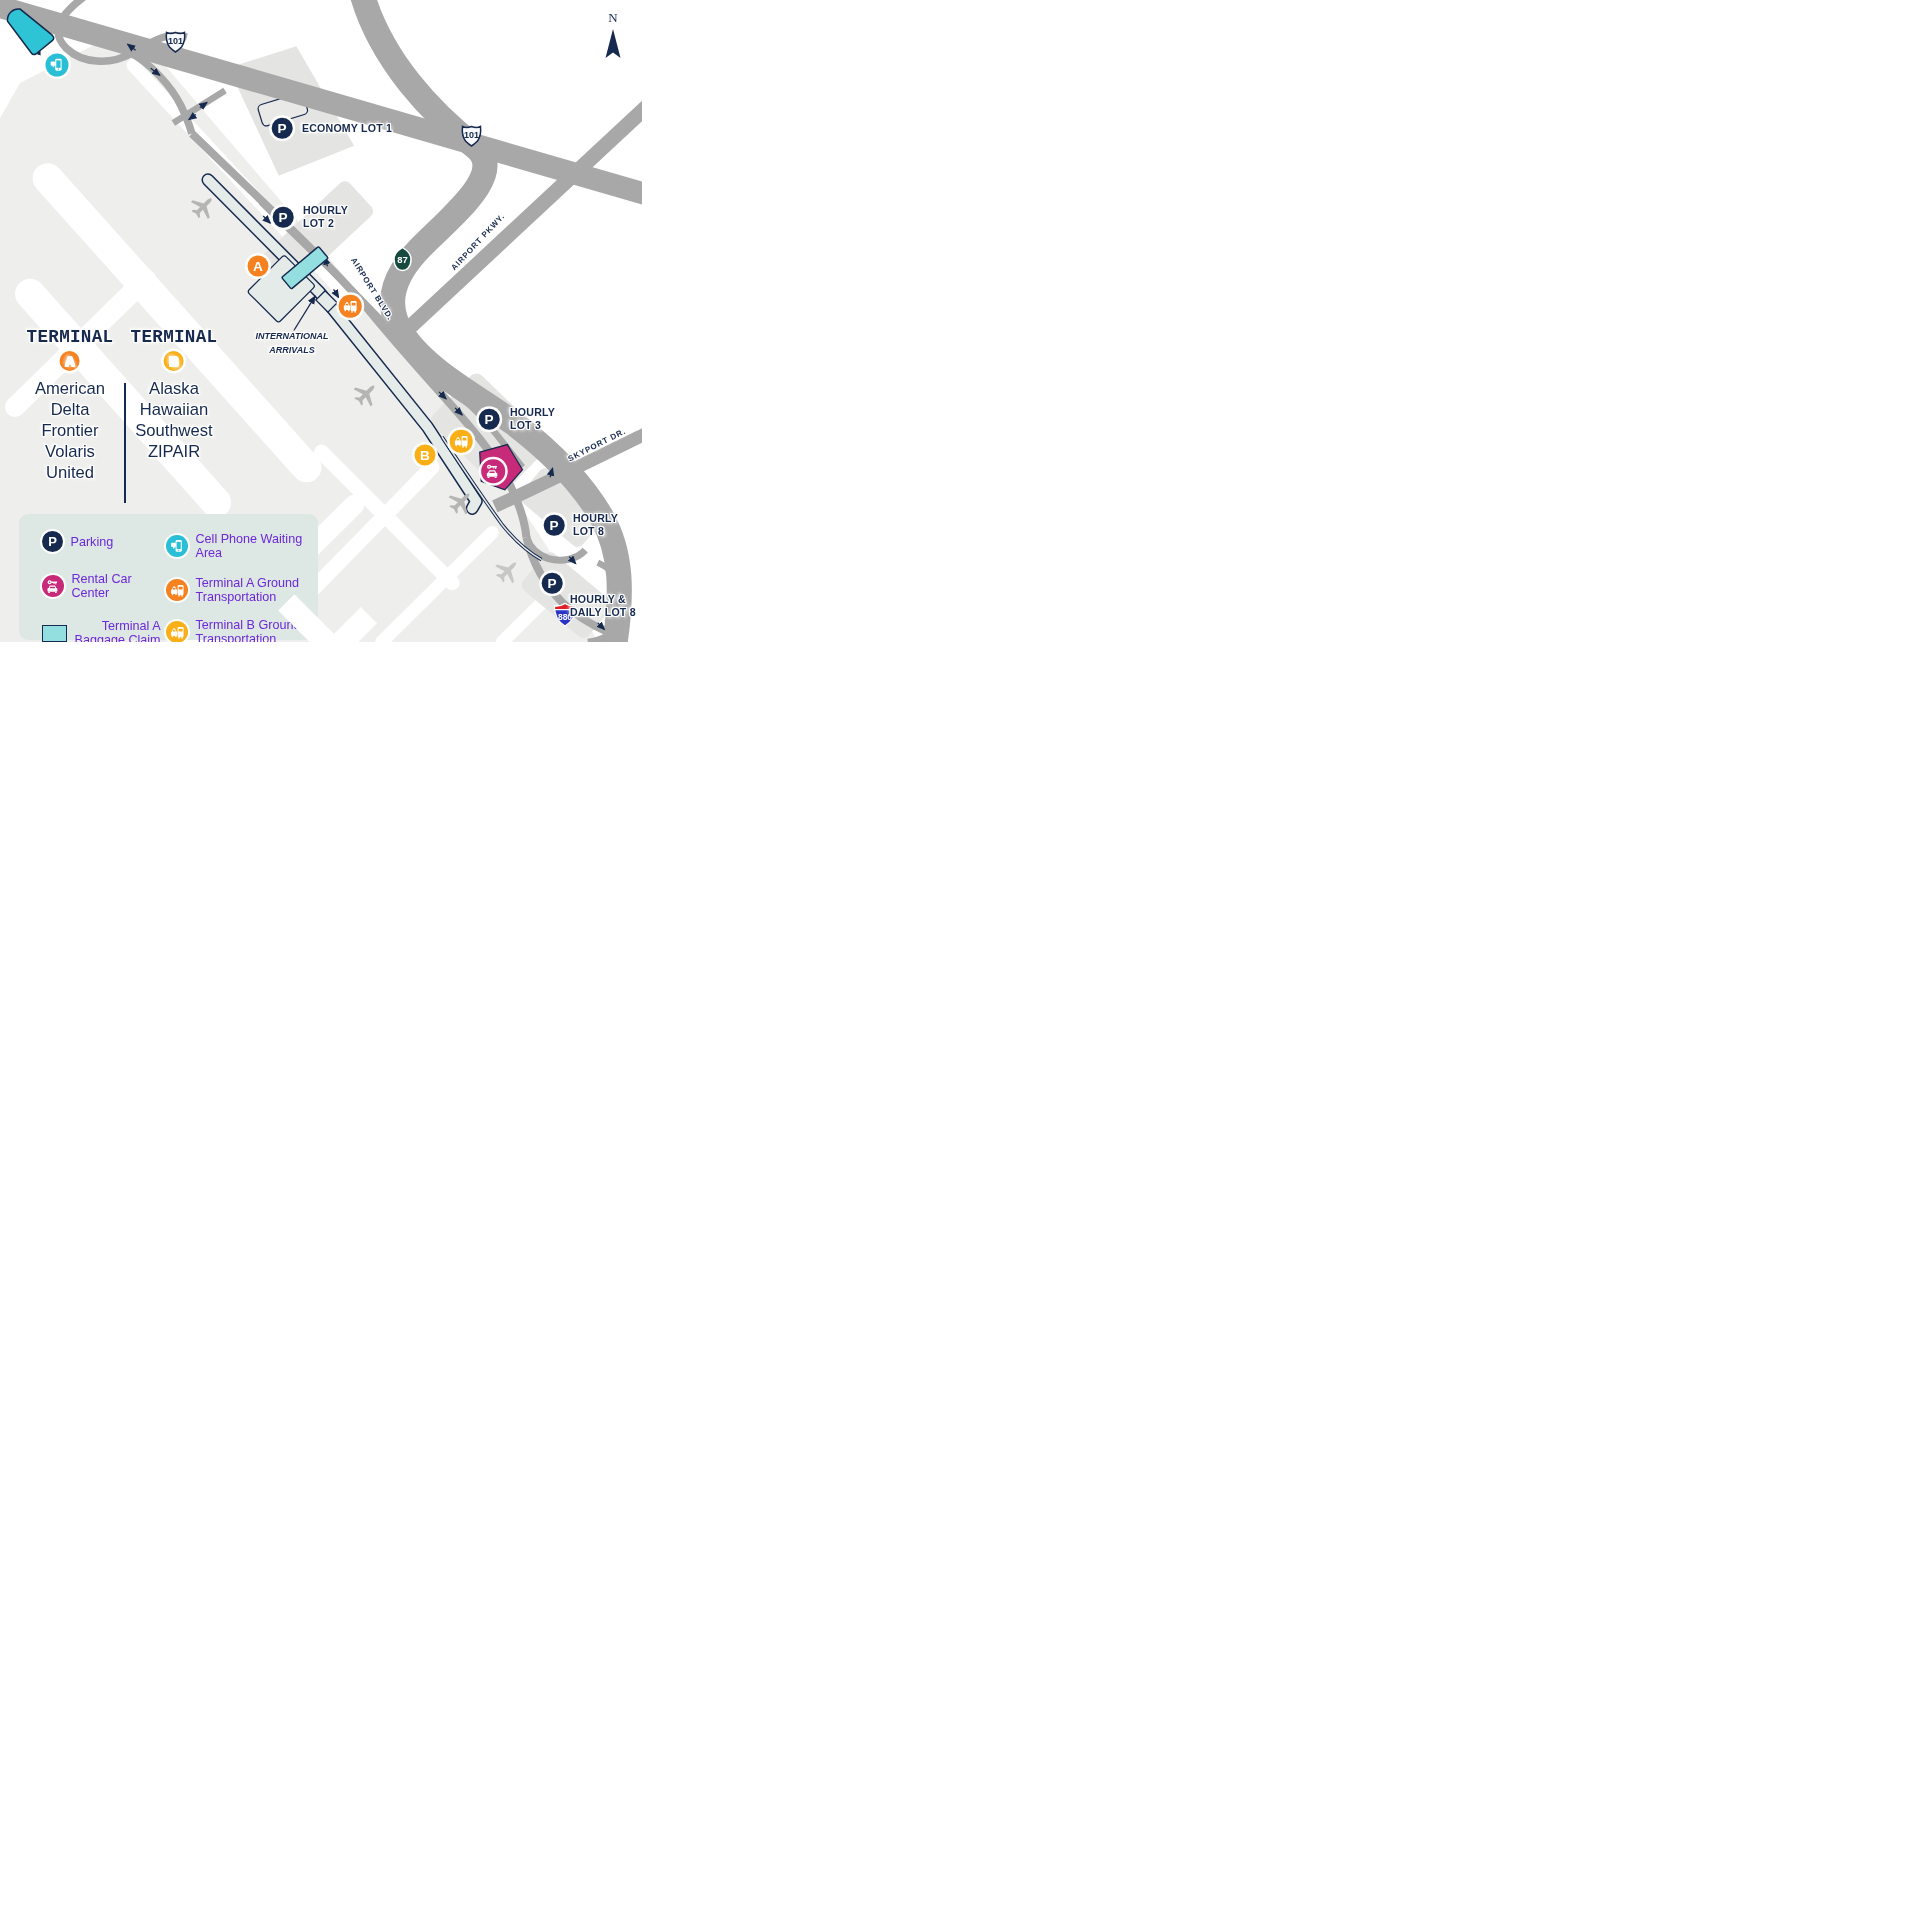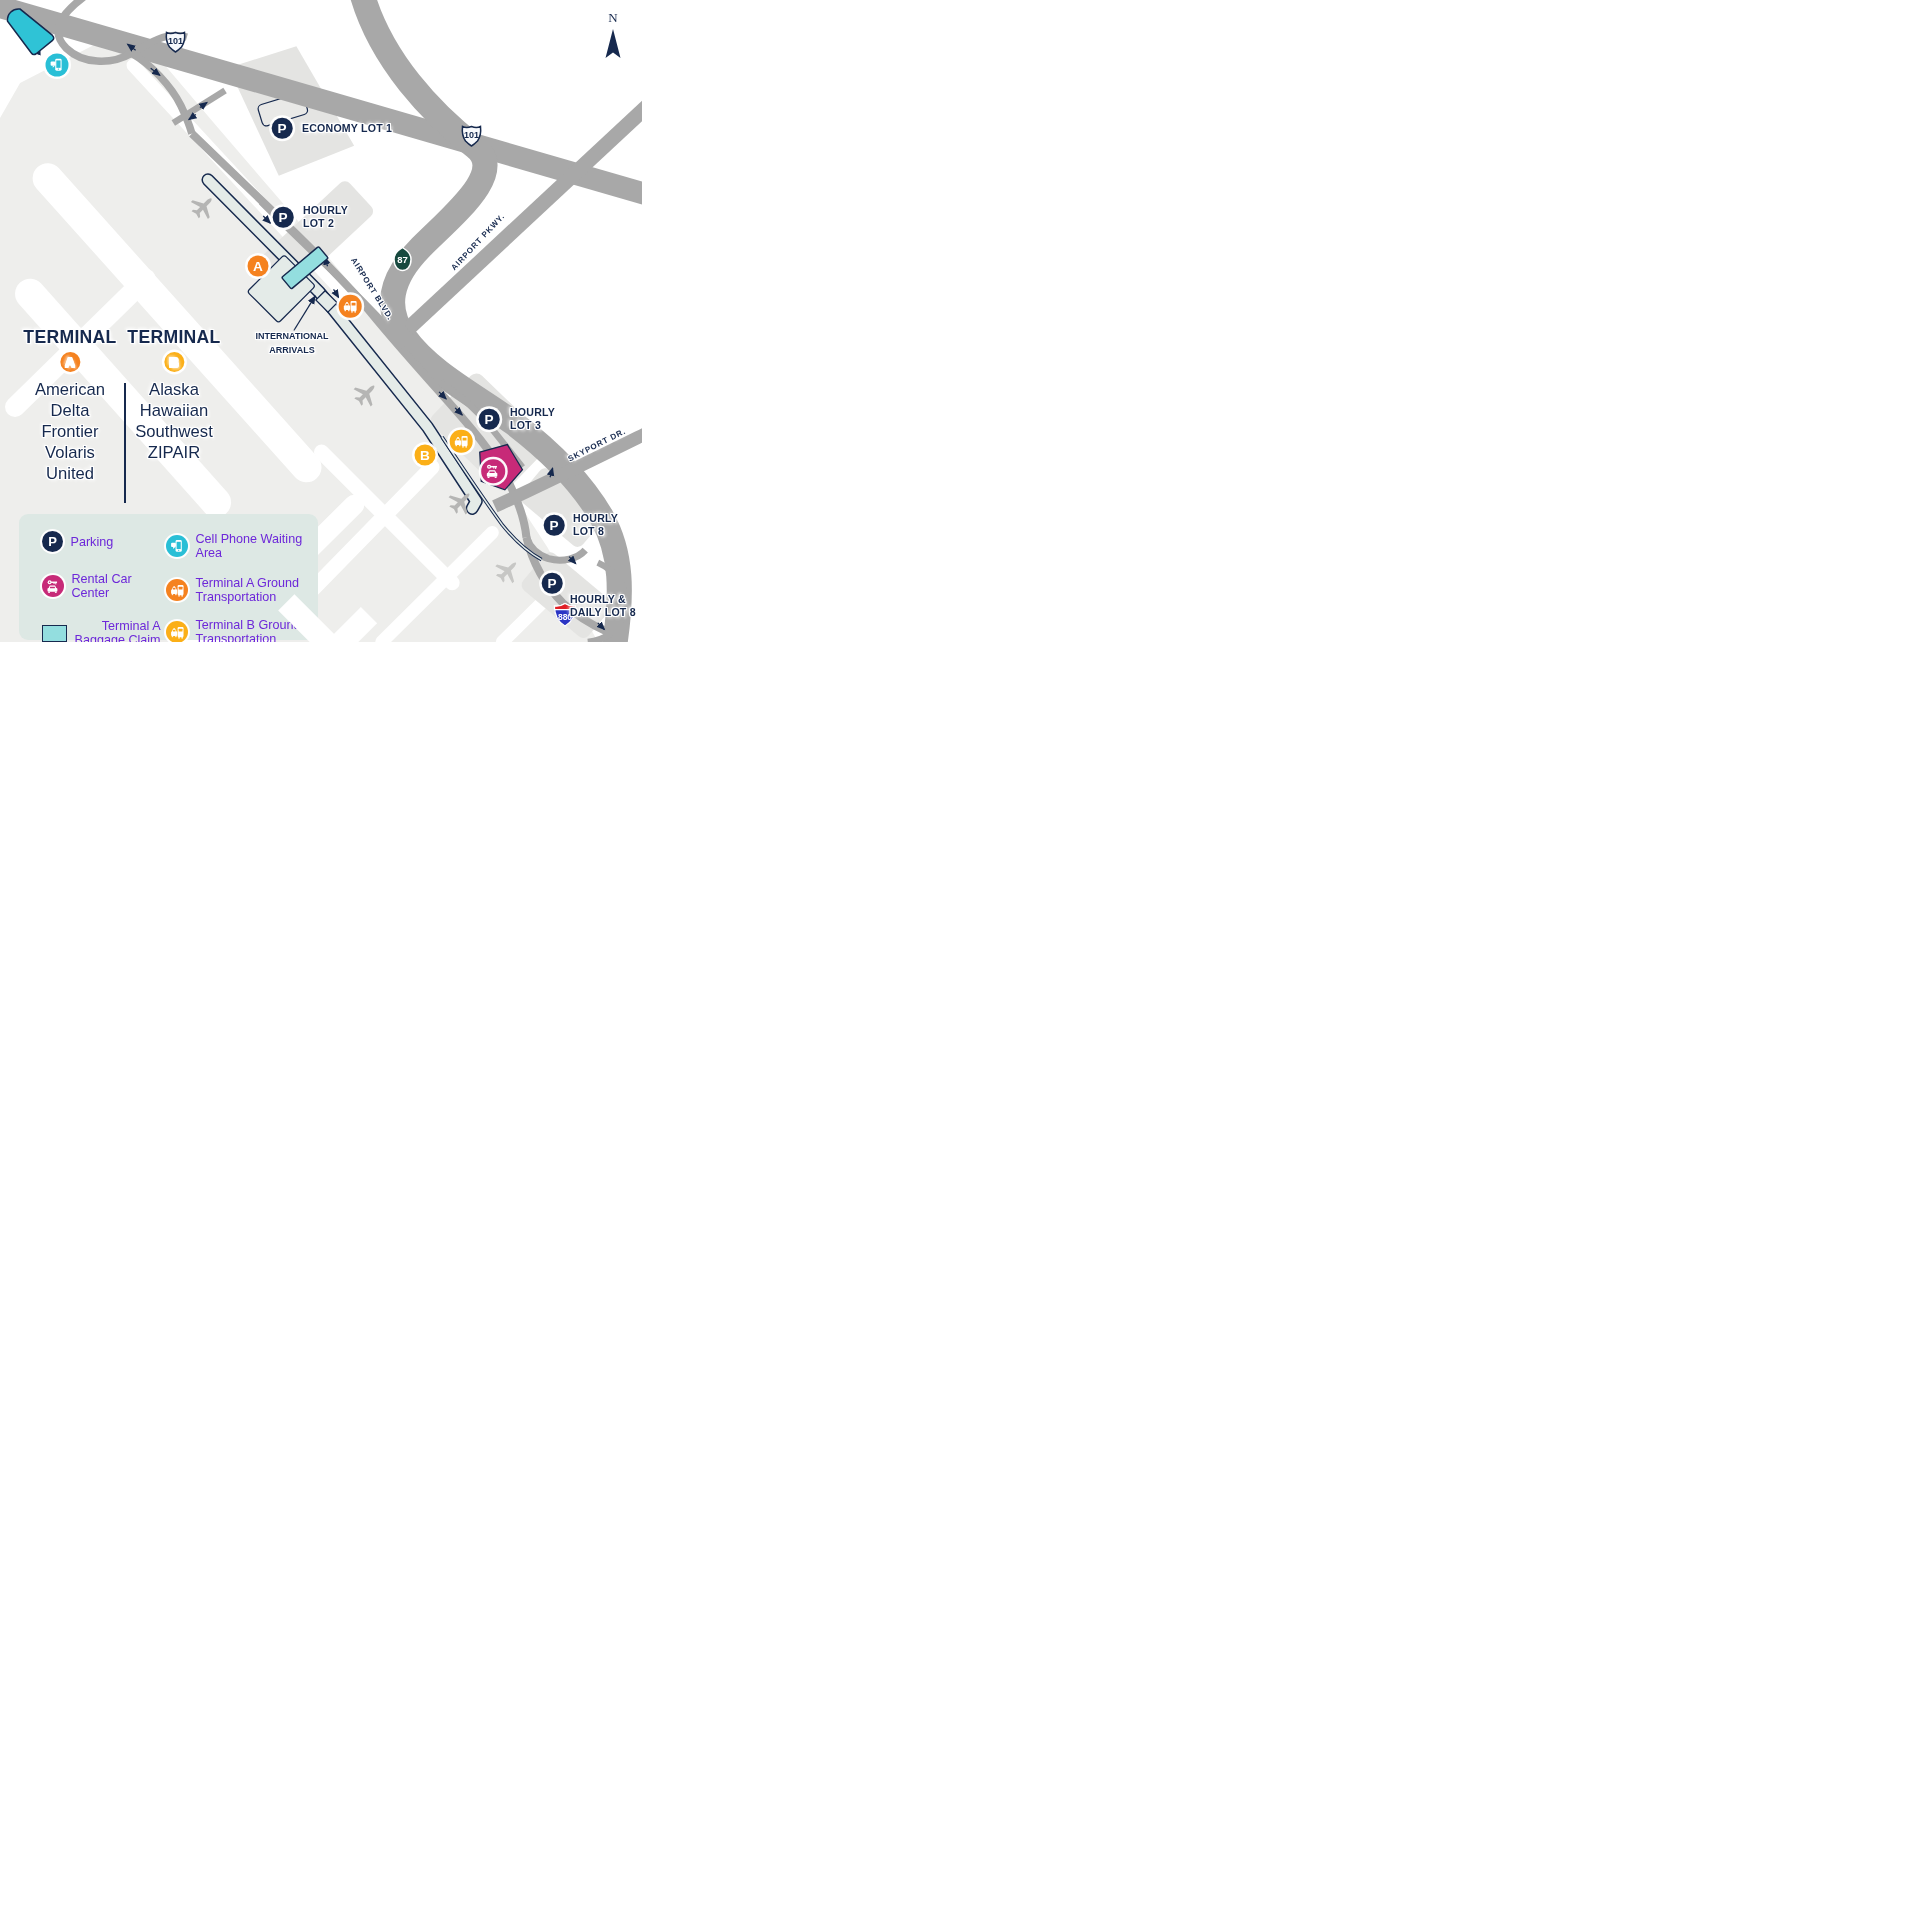--- a/index.html
+++ b/index.html
@@ -15,27 +15,27 @@
     box-shadow:0 0 0 2.5px rgba(255,255,255,.96);transform:translate(-50%,-50%);}
   .pbadge{background:#16294e;color:#fff;font-weight:bold;}
   .ico{transform:translate(-50%,-50%);border-radius:50%;display:flex;align-items:center;justify-content:center;
     box-shadow:0 0 0 2.5px rgba(255,255,255,.96);}
   .ico svg{display:block;}
   .ico-orange{color:#f5821f;background:#f5821f;}
   .ico-amber{color:#fbaf17;background:#fbaf17;}
   .ico-magenta{color:#c72a78;background:#c72a78;}
   .ico-teal{color:#29bfd6;background:#29bfd6;}
   .tcol{transform:translateX(-50%);text-align:center;}
-  .tcol .theading{font-size:17.6px;font-weight:bold;letter-spacing:0.3px;}
+  .tcol .theading{font-size:17.6px;font-weight:bold;letter-spacing:0.3px;font-family:Liberation Mono, monospace;}
   .tcol .tbadge{width:20px;height:20px;border-radius:50%;margin:4px auto 7px;display:flex;align-items:center;
     justify-content:center;color:#fff;font-size:13px;font-weight:bold;box-shadow:0 0 0 2.5px rgba(255,255,255,.96);}
   .tcol .airline{font-size:16.6px;font-weight:500;line-height:21px;}
   .badge-a{background:#f5821f;}
   .badge-b{background:#fbaf17;}
-  .ia-label{font-size:9px;font-weight:bold;line-height:13.6px;text-align:center;transform:translate(-50%,-50%);}
+  .ia-label{font-size:9px;font-weight:bold;line-height:13.6px;text-align:center;transform:translate(-50%,-50%);font-style:italic;}
   .legend-box{position:absolute;left:18.6px;top:514px;width:299px;height:126px;background:#dde8e4;border-radius:9px;}
   .legend-row{position:absolute;display:flex;align-items:center;gap:7.5px;}
   .legend-row .txt{font-size:12.6px;font-weight:500;line-height:14px;color:#6d28d9;}
   .legend-ico{border-radius:50%;display:flex;align-items:center;justify-content:center;flex:0 0 auto;
     box-shadow:0 0 0 2px rgba(255,255,255,.96);}
   .swatch{width:23px;height:15px;background:#93dedf;border:1.5px solid #16294e;flex:0 0 auto;}
   .chev{position:absolute;background:#fff;}
   .compass-n{font-family:"Liberation Serif",serif;font-size:13px;color:#16294e;transform:translate(-50%,-50%);}
 </style>
 </head>

